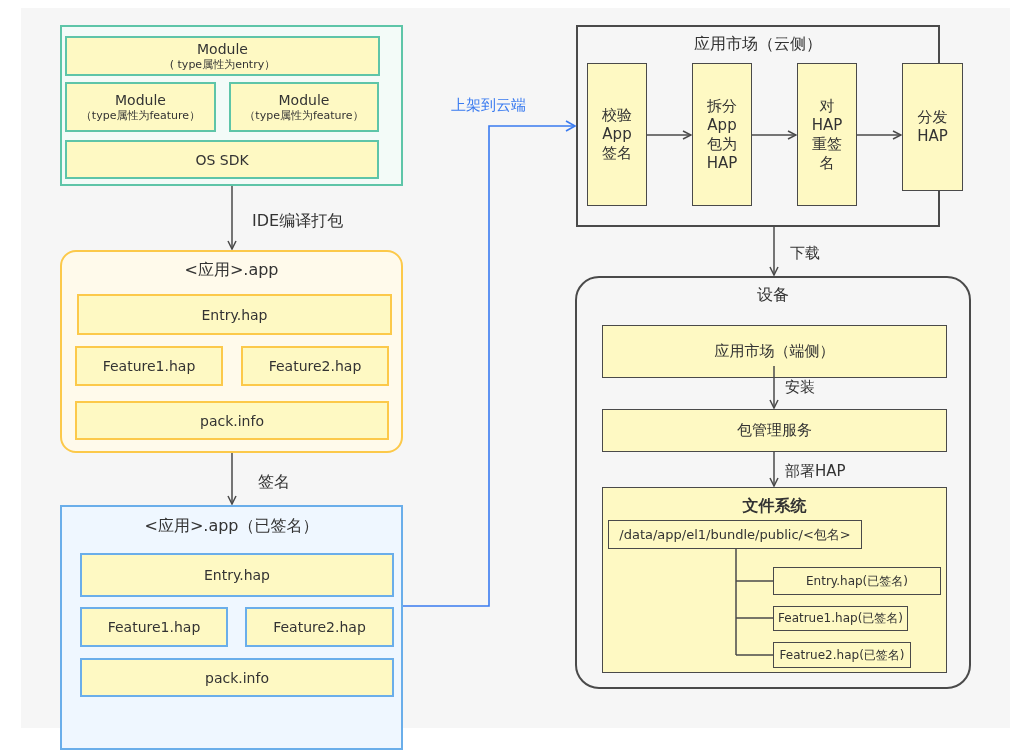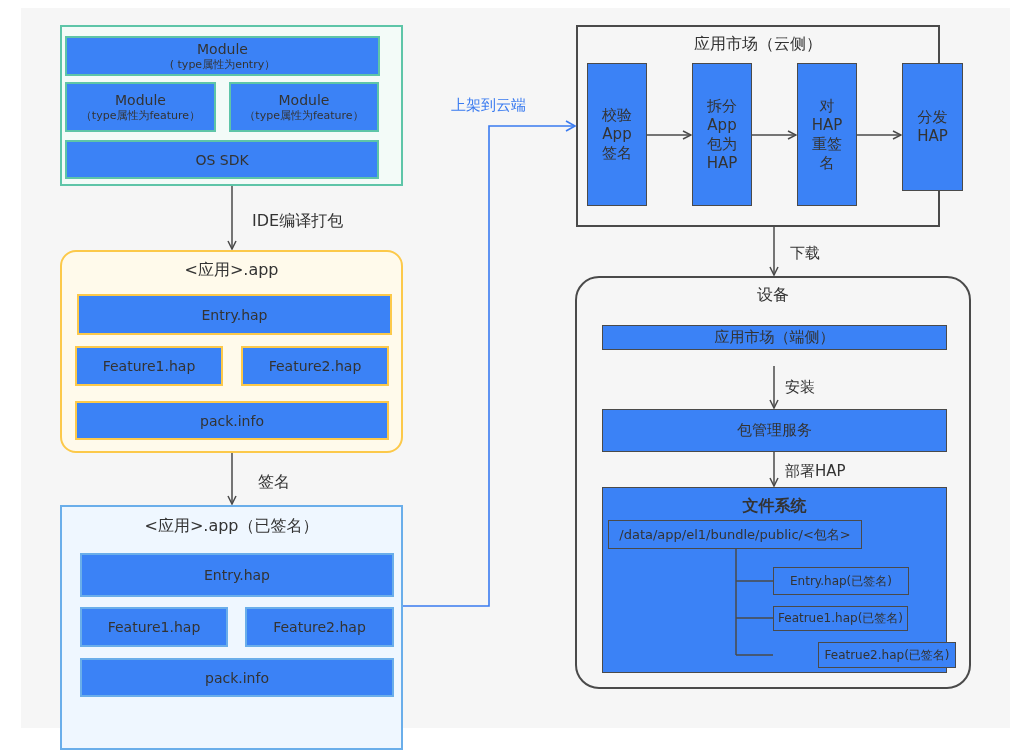--- a/index.html
+++ b/index.html
@@ -6,21 +6,21 @@
     --green:#5ec5a8; --green-fill:#f3fbf8;
     --yellow:#fcc94a; --yellow-fill:#fffaeb;
     --blue:#6aaeea; --blue-fill:#eff7ff;
     --dark:#4a4a4a; --panel:#f6f6f6; --text:#333333; --accent:#3a7bf0;
   }
   html,body{margin:0;padding:0;background:#ffffff;}
   body{width:1024px;height:754px;position:relative;overflow:hidden;
        font-family:"DejaVu Sans","Liberation Sans",sans-serif;color:var(--text);}
   .panel{position:absolute;left:21px;top:8px;width:989px;height:720px;background:var(--panel);}
   .box{position:absolute;box-sizing:border-box;display:flex;flex-direction:column;
-       align-items:center;justify-content:center;text-align:center;background:#3b82f6;}
+       align-items:center;justify-content:center;text-align:center;background:#fef9c3;}
   .g{border:2px solid var(--green);}
   .y{border:2px solid var(--yellow);}
   .b{border:2px solid var(--blue);}
   .d{border:1.5px solid var(--dark);}
   .outer-g{background:var(--green-fill);}
   .outer-y{background:var(--yellow-fill);}
   .outer-b{background:var(--blue-fill);}
   .outer-d{background:var(--panel);border:2px solid var(--dark);}
   .t14{font-size:14px;line-height:17px;}
   .t11{font-size:11px;line-height:14px;}
@@ -117,42 +117,42 @@
 <div class="box d" style="left:902px;top:63px;width:61px;height:128px;">
   <span class="t15 pre">分发
 HAP</span>
 </div>
 
 <span class="label t15" style="left:790px;top:244px;">下载</span>
 
 <div class="box outer-d" style="left:575px;top:276px;width:396px;height:413px;border-radius:24px;">
   <span class="title-abs t16" style="top:7px;">设备</span>
 </div>
-<div class="box d" style="left:602px;top:325px;width:345px;height:25px;">
+<div class="box d" style="left:602px;top:325px;width:345px;height:53px;">
   <span class="t15">应用市场（端侧）</span>
 </div>
 <span class="label t15" style="left:785px;top:378px;">安装</span>
 <div class="box d" style="left:602px;top:409px;width:345px;height:43px;">
   <span class="t15">包管理服务</span>
 </div>
 <span class="label t15" style="left:785px;top:462px;">部署HAP</span>
 
 <div class="box d" style="left:602px;top:487px;width:345px;height:186px;">
   <span class="title-abs t16" style="top:8px;font-weight:bold;">文件系统</span>
 </div>
 <div class="box d" style="left:608px;top:520px;width:254px;height:29px;">
   <span class="t13">/data/app/el1/bundle/public/&lt;包名&gt;</span>
 </div>
-<div class="box d" style="left:773px;top:567px;width:136px;height:28px;">
+<div class="box d" style="left:773px;top:567px;width:168px;height:28px;">
   <span class="t12">Entry.hap(已签名)</span>
 </div>
 <div class="box d" style="left:773px;top:606px;width:135px;height:25px;">
   <span class="t12">Featrue1.hap(已签名)</span>
 </div>
-<div class="box d" style="left:818px;top:642px;width:138px;height:26px;">
+<div class="box d" style="left:773px;top:642px;width:138px;height:26px;">
   <span class="t12">Featrue2.hap(已签名)</span>
 </div>
 
 <svg class="conn" viewBox="0 0 1024 754">
   <defs>
     <marker id="ah-dark" markerWidth="10" markerHeight="10" refX="9" refY="5" orient="auto" markerUnits="userSpaceOnUse">
       <path d="M1,1 L9,5 L1,9" fill="none" stroke="#4a4a4a" stroke-width="1.5"></path>
     </marker>
     <marker id="ah-blue" markerWidth="12" markerHeight="12" refX="10" refY="6" orient="auto" markerUnits="userSpaceOnUse">
       <path d="M1,1 L10,6 L1,11" fill="none" stroke="#3a7bf0" stroke-width="1.6"></path>

